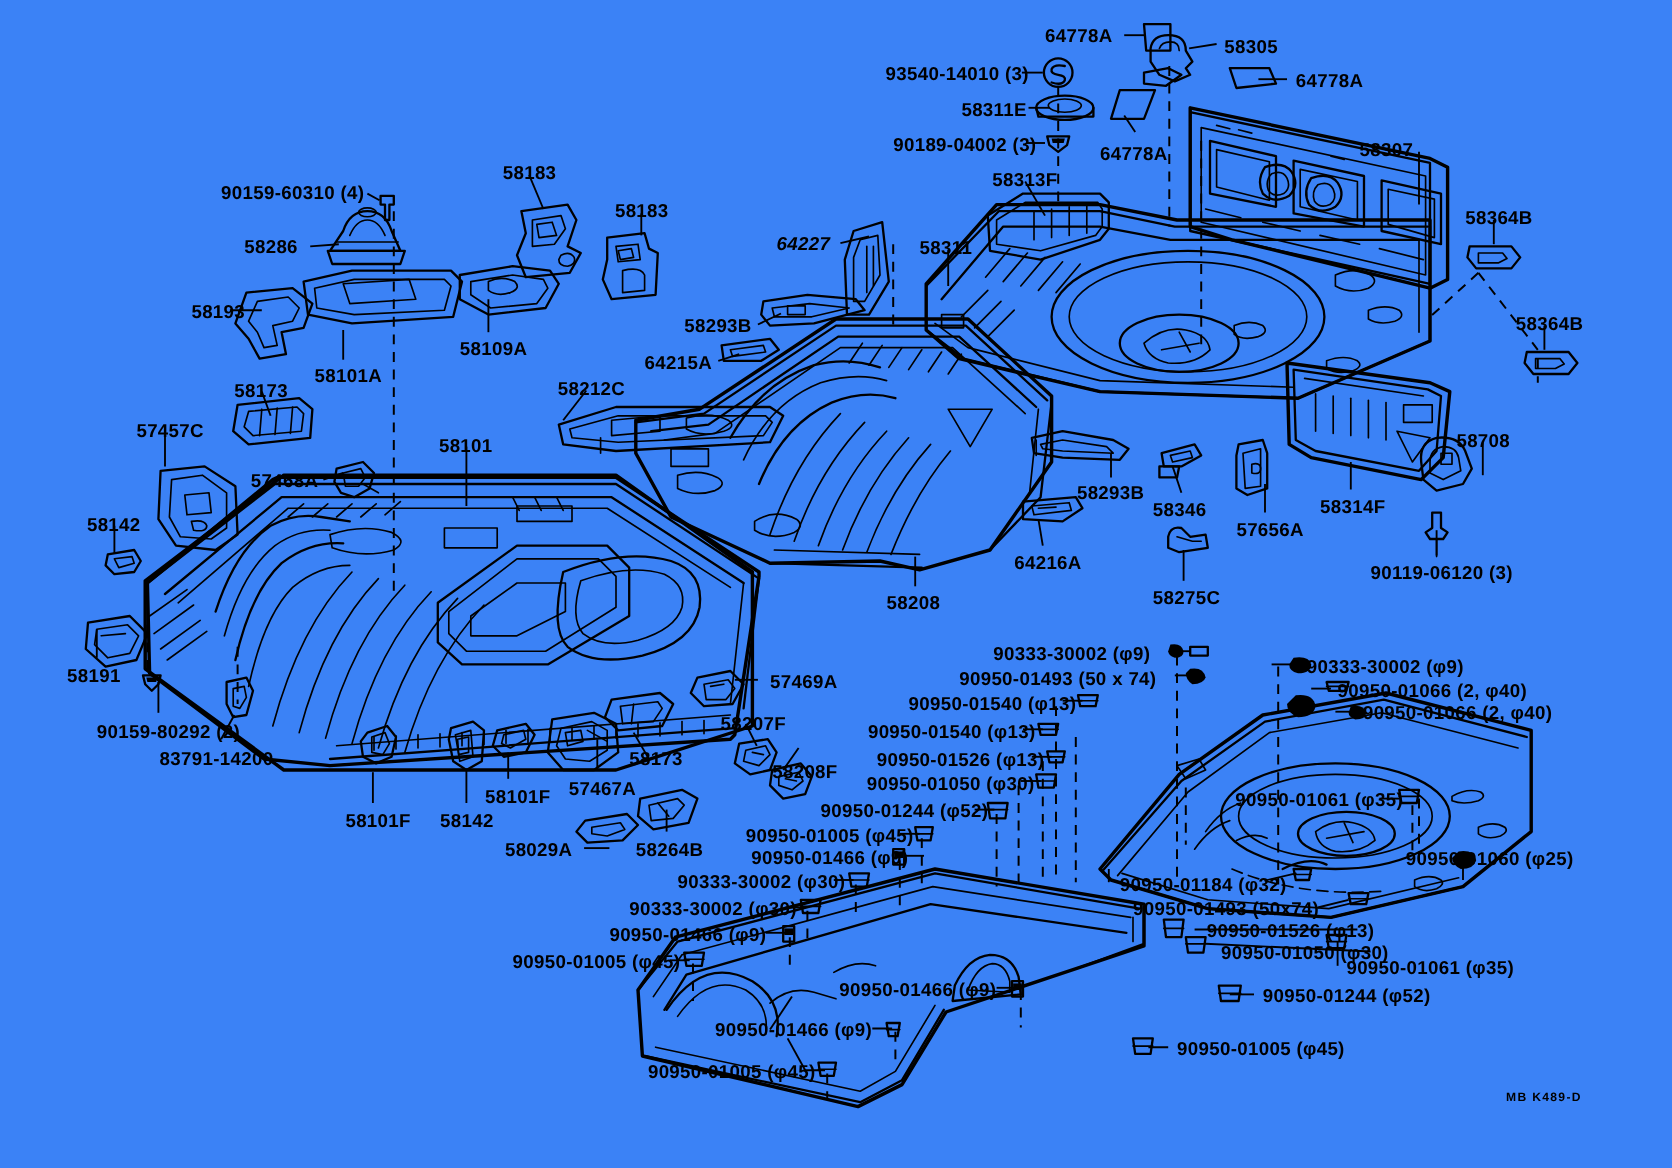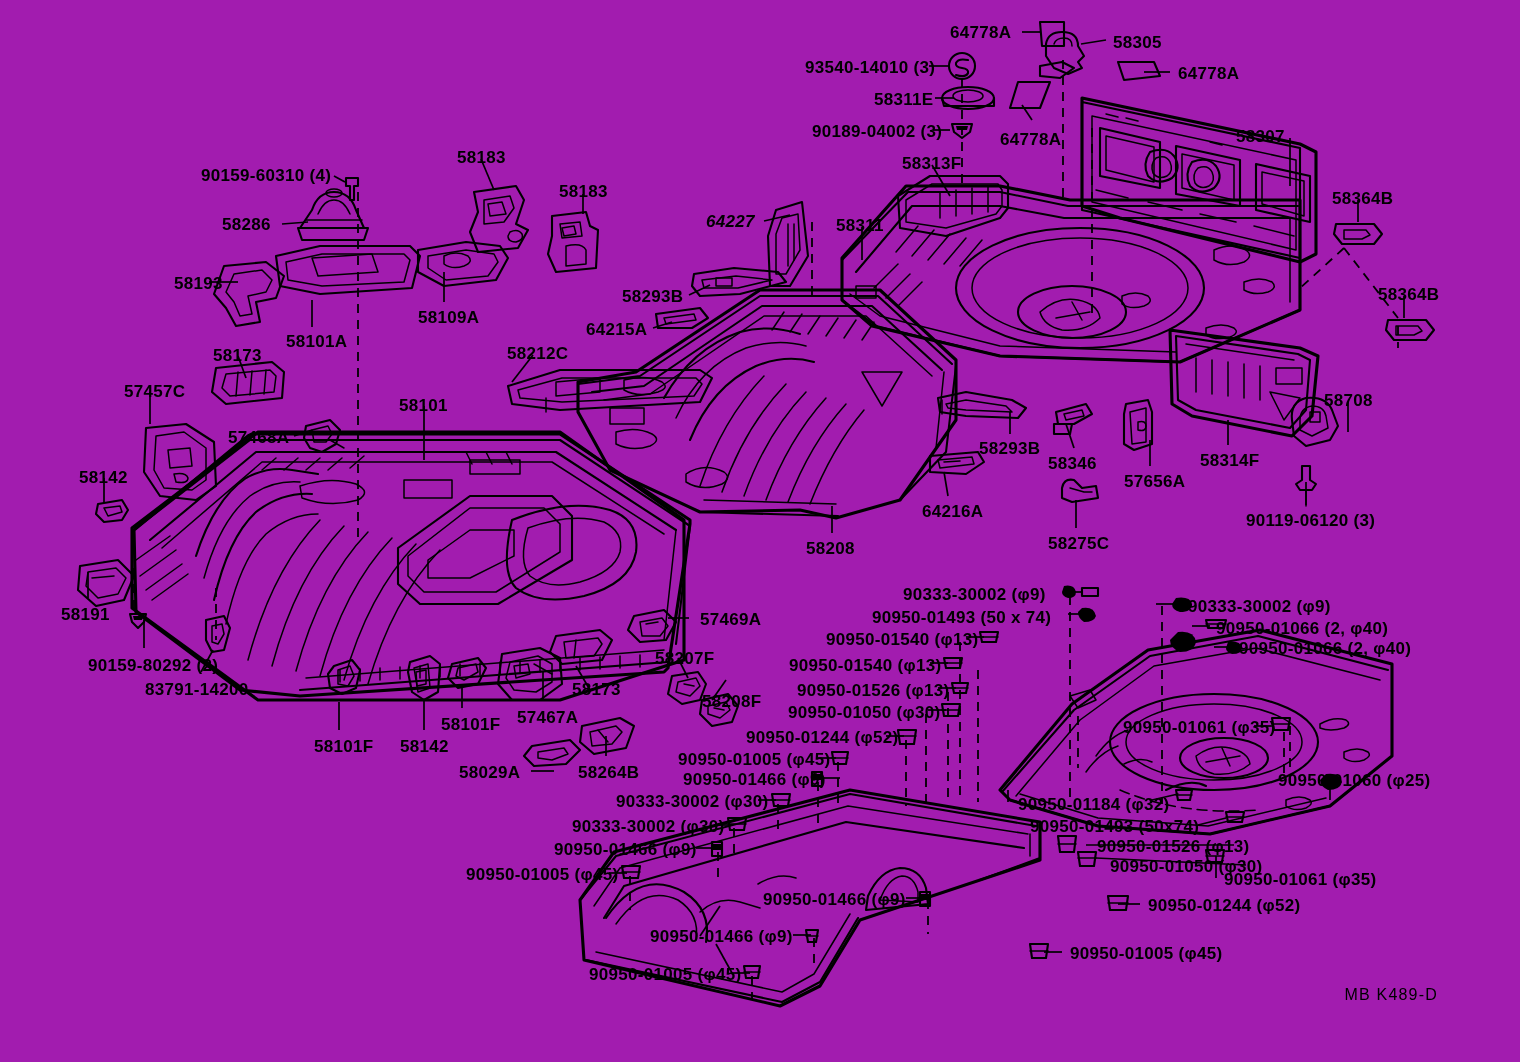--- a/index.html
+++ b/index.html
@@ -1,23 +1,23 @@
 <!DOCTYPE html>
 <html><head>
 <meta charset="utf-8">
 <title>Parts Diagram</title>
 <style>
   html,body{margin:0;padding:0;background:#ffffff;}
   body{width:1520px;height:1062px;overflow:hidden;
        font-family:"Liberation Sans","DejaVu Sans",sans-serif;color:#000;}
-  #stage{position:relative;width:1520px;height:1062px;background:#a21caf;}
+  #stage{position:relative;width:1520px;height:1062px;background:#3b82f6;}
   #artwork{position:absolute;left:0;top:0;width:1520px;height:1062px;}
   .lbl{position:absolute;font-size:17px;font-weight:700;letter-spacing:.3px;
        white-space:nowrap;line-height:1;color:#000;}
-  #diagcode{position:absolute;right:82px;bottom:58px;font-size:16px;font-weight:400;
+  #diagcode{position:absolute;right:82px;bottom:58px;font-size:11px;font-weight:700;
             letter-spacing:1.2px;color:#000;white-space:nowrap;}
 </style>
 </head>
 <body>
 
 <div id="stage">
 
   <svg id="artwork" viewBox="0 0 1520 1062" xmlns="http://www.w3.org/2000/svg">
     <defs>
       <style>

